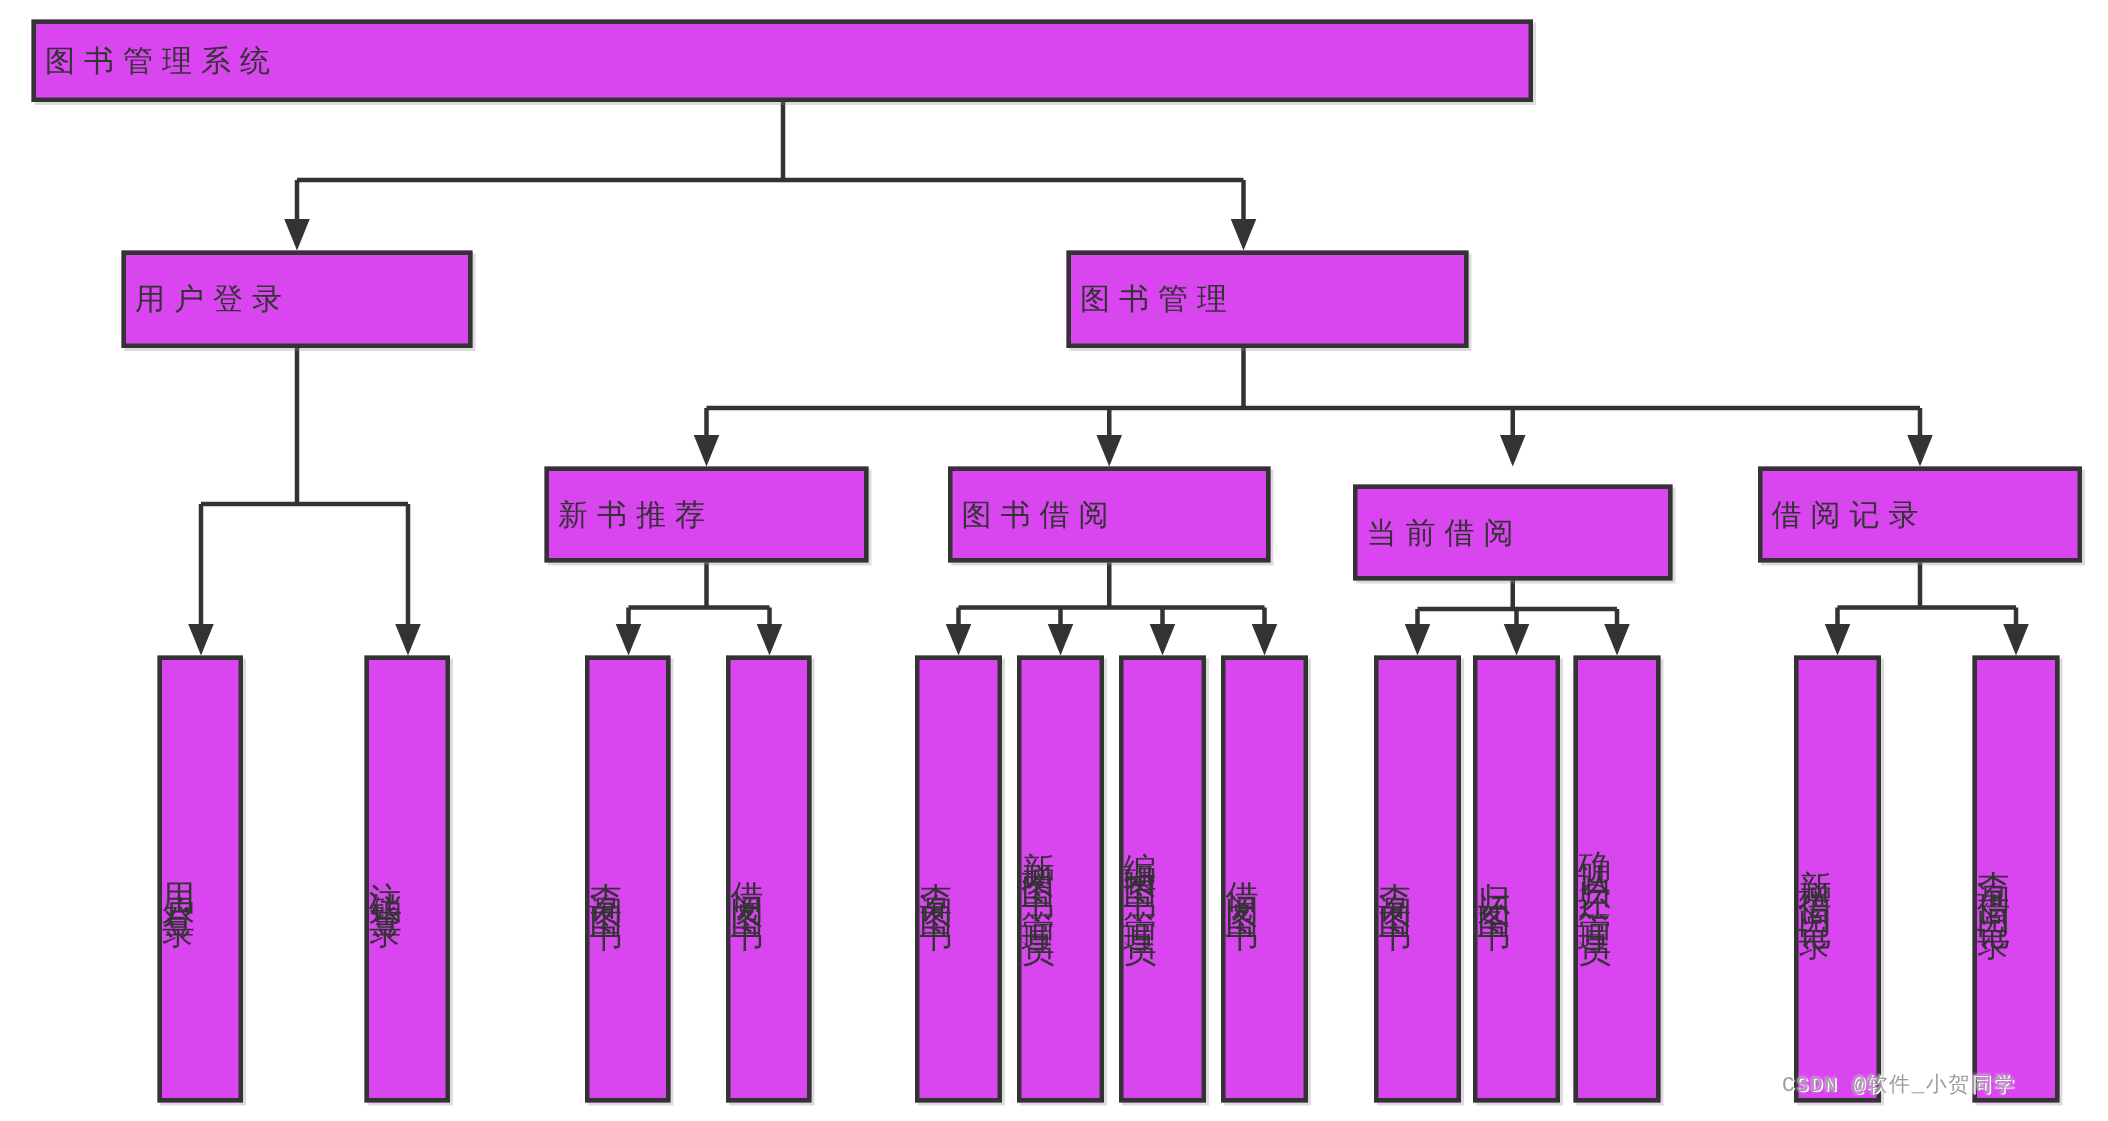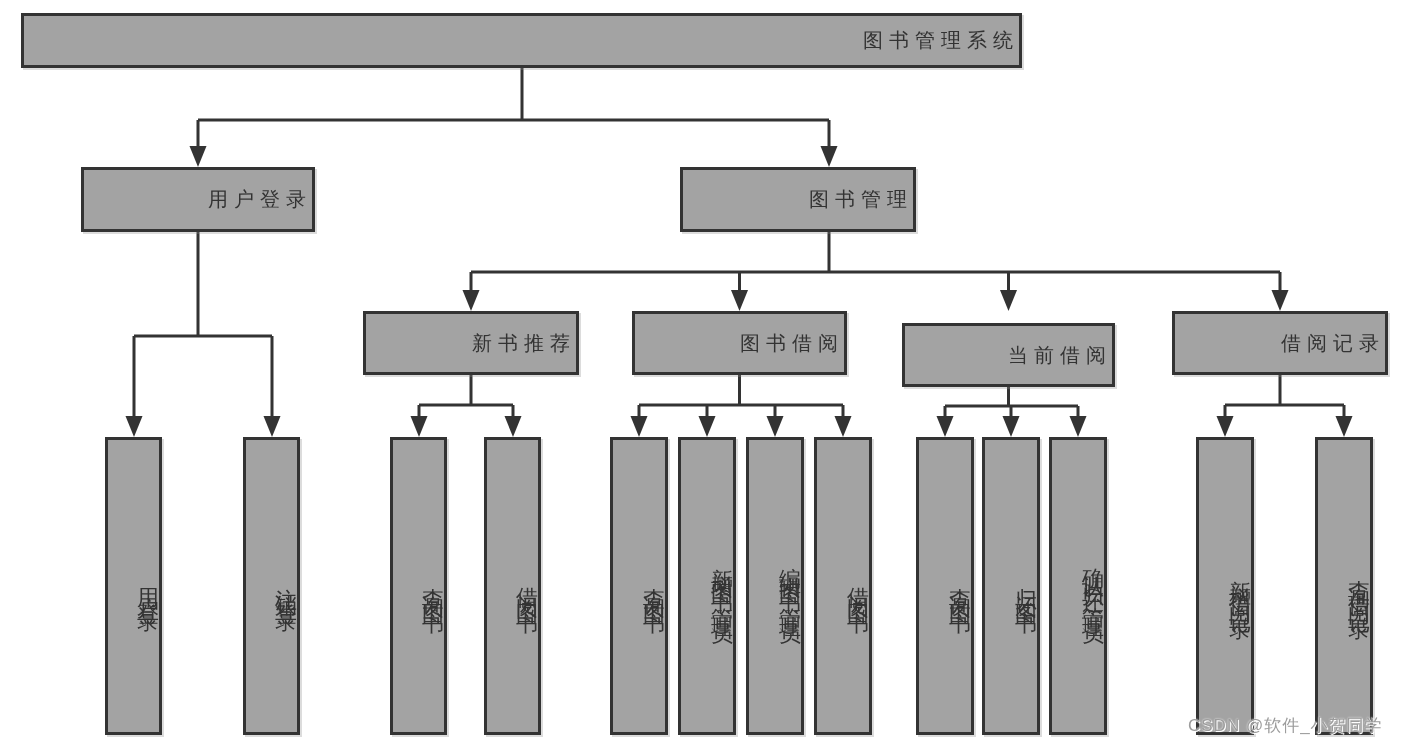--- a/index.html
+++ b/index.html
@@ -13,49 +13,50 @@
   }
   .wires {
     position: absolute;
     left: 0; top: 0;
     width: 1405px; height: 747px;
   }
   .box {
     position: absolute;
     box-sizing: border-box;
     border: 3px solid #333333;
-    background: #a3a3a3;
+    background: #d946ef;
     display: flex;
     align-items: center;
-    justify-content: flex-end;
+    justify-content: flex-start;
     color: #333333;
     box-shadow: 2px 2px 0 rgba(140,140,140,0.30);
   }
   .box.h span {
     font-size: 20px;
     letter-spacing: 6px;
     text-indent: 6px;
     white-space: nowrap;
   }
   .box.v span {
     writing-mode: vertical-rl;
     font-size: 22px;
     letter-spacing: 8px;
     line-height: 1;
     white-space: nowrap;
   }
   .watermark {
     position: absolute;
     left: 1188px;
     top: 714px;
-    font-size: 17px;
+    font-size: 14px;
     letter-spacing: 1px;
     color: #9c9c9c;
     text-shadow: 0 0 2px #ffffff, 1px 1px 0 #ffffff;
     white-space: nowrap;
+    font-family: Liberation Mono, monospace;
   }
 </style>
 </head>
 <body>
 
 <div class="diagram">
 
   <svg class="wires" viewBox="0 0 1405 747" xmlns="http://www.w3.org/2000/svg">
     <g stroke="#333333" stroke-width="3" fill="none">
 
@@ -96,21 +97,21 @@
     </g>
   </svg>
 
   <div class="box h" style="left:21px; top:13px; width:1001px; height:55px">
     <span>图书管理系统</span>
   </div>
 
   <div class="box h" style="left:81px; top:167px; width:234px; height:65px">
     <span>用户登录</span>
   </div>
-  <div class="box h" style="left:680px; top:167px; width:236px; height:65px">
+  <div class="box h" style="left:711px; top:167px; width:268px; height:65px">
     <span>图书管理</span>
   </div>
 
   <div class="box h" style="left:632px; top:311px; width:215px; height:64px">
     <span>图书借阅</span>
   </div>
   <div class="box h" style="left:363px; top:311px; width:216px; height:64px">
     <span>新书推荐</span>
   </div>
   <div class="box h" style="left:902px; top:323px; width:213px; height:64px">

